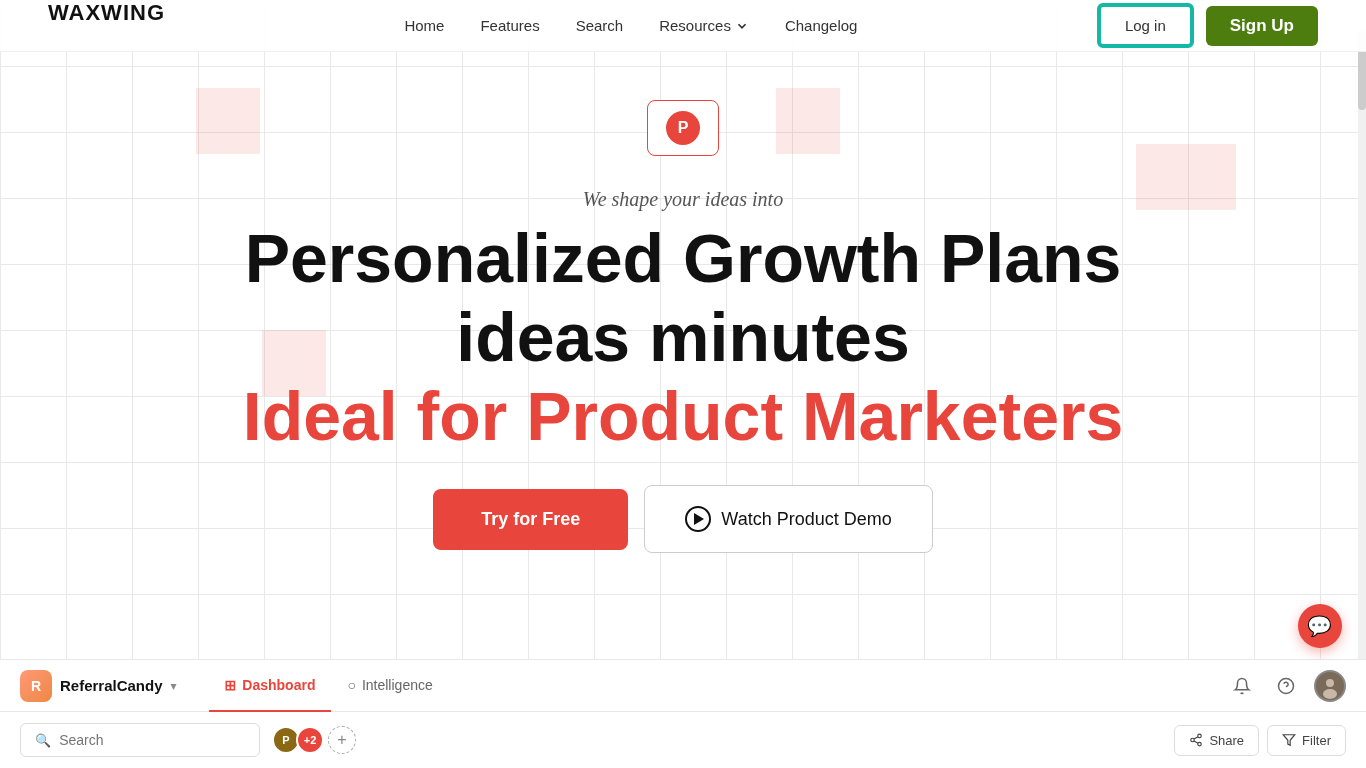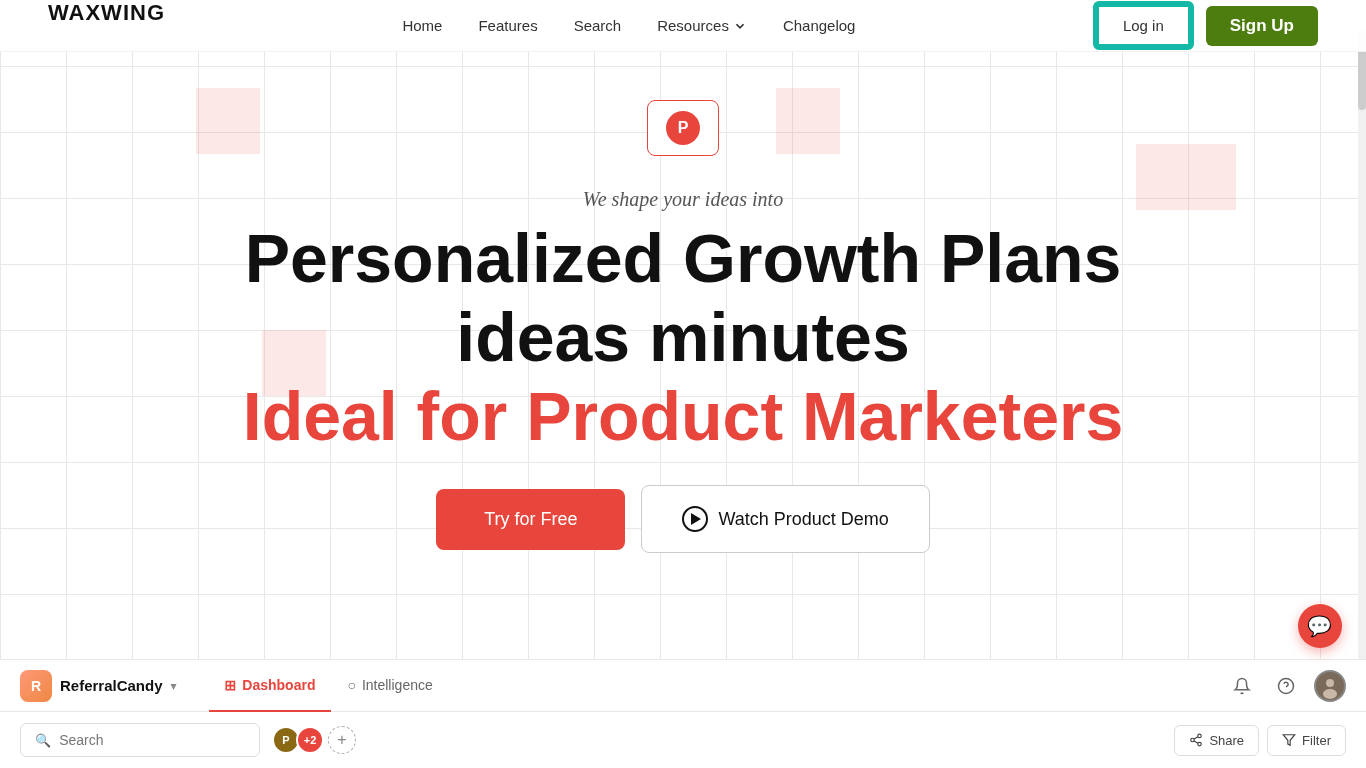--- a/index.html
+++ b/index.html
@@ -72,21 +72,21 @@
       width: 14px;
       height: 14px;
     }
     .nav-actions {
       display: flex;
       align-items: center;
       gap: 12px;
     }
     .btn-login {
       padding: 10px 24px;
-      border: 6px solid #14b8a6;
+      border: 4px solid #14b8a6;
       border-radius: 6px;
       background: #fff;
       color: #333;
       font-size: 15px;
       font-weight: 500;
       cursor: pointer;
     }
     .btn-signup {
       padding: 10px 24px;
       border: none;
@@ -175,21 +175,21 @@
     .cta-row {
       display: flex;
       gap: 16px;
       align-items: center;
     }
     .btn-try {
       padding: 20px 48px;
       background: #e8453c;
       color: #fff;
       font-size: 18px;
-      font-weight: 400;
+      font-weight: 700;
       border: none;
       border-radius: 8px;
       cursor: pointer;
     }
     .btn-demo {
       padding: 20px 40px;
       background: #fff;
       color: #111;
       font-size: 18px;
       font-weight: 500;

